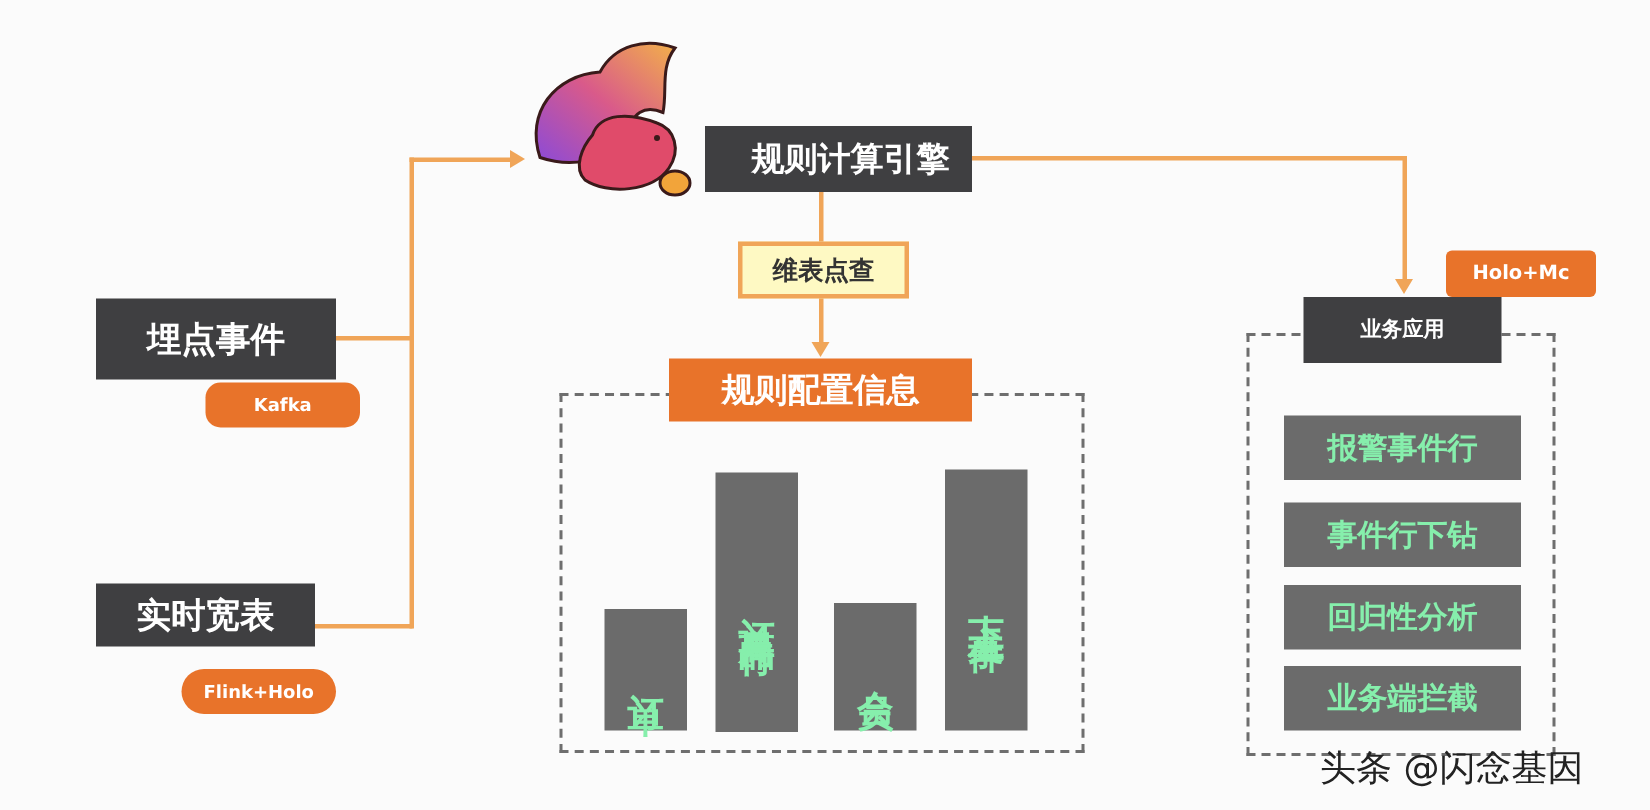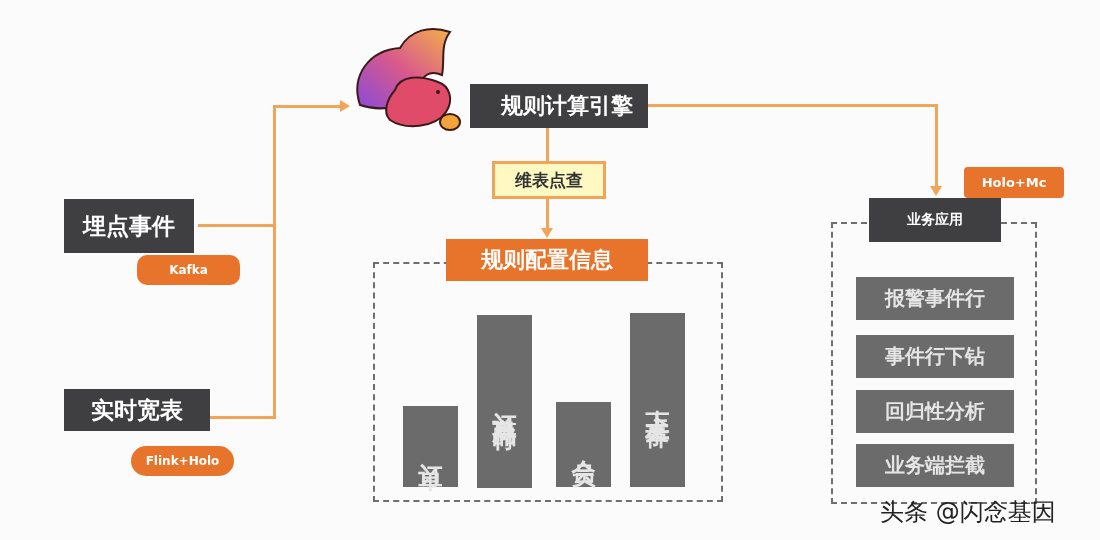--- a/index.html
+++ b/index.html
@@ -1,19 +1,19 @@
 <!DOCTYPE html>
 <html><head>
 <meta charset="utf-8">
 <style>
   html,body{margin:0;padding:0;}
   body{width:1100px;height:540px;position:relative;overflow:hidden;background:#fbfbfb;font-family:"DejaVu Sans","Liberation Sans",sans-serif;}
   .abs{position:absolute;}
   .dark{background:#3f3f41;color:#fff;font-weight:bold;display:flex;align-items:center;justify-content:center;box-sizing:border-box;}
-  .gray{background:#6b6b6b;color:#e5e5e5;font-weight:bold;display:flex;align-items:center;justify-content:center;box-sizing:border-box;}
+  .gray{background:#6b6b6b;color:#86efac;font-weight:bold;display:flex;align-items:center;justify-content:center;box-sizing:border-box;}
   .orange{background:#e8732a;color:#fff;font-weight:bold;display:flex;align-items:center;justify-content:center;box-sizing:border-box;}
   .badge{border-radius:4px;font-size:12px;}
   .vtext{writing-mode:vertical-rl;text-orientation:upright;letter-spacing:4px;font-size:24px;}
   .dashed{border:2px dashed #6e6e6e;box-sizing:border-box;}
   .line{background:#f0a558;}
   .lookup{background:#fef9c3;border:3px solid #f0a558;color:#333;font-weight:bold;display:flex;align-items:center;justify-content:center;box-sizing:border-box;font-size:17px;}
   .watermark{color:#222;font-size:24px;font-family:"DejaVu Sans",sans-serif;}
 </style>
 </head>
 <body>
@@ -49,31 +49,31 @@
 </div>
 
 <div class="abs dark" style="left:470px;top:84px;width:178px;height:44px;font-size:22px;padding-left:16px;">
   <span>规则计算引擎</span>
 </div>
 
 <div class="abs lookup" style="left:492px;top:161px;width:114px;height:38px;">
   <span>维表点查</span>
 </div>
 
-<div class="abs dark" style="left:64px;top:199px;width:130px;height:54px;font-size:23px;">
+<div class="abs dark" style="left:64px;top:199px;width:160px;height:54px;font-size:23px;">
   <span>埋点事件</span>
 </div>
 <div class="abs orange badge" style="left:137px;top:255px;width:103px;height:30px;border-radius:10px;">
   <span>Kafka</span>
 </div>
 
 <div class="abs dark" style="left:64px;top:389px;width:146px;height:42px;font-size:23px;">
   <span>实时宽表</span>
 </div>
-<div class="abs orange badge" style="left:131px;top:446px;width:103px;height:30px;border-radius:15px;">
+<div class="abs orange badge" style="left:121px;top:446px;width:103px;height:30px;border-radius:15px;">
   <span>Flink+Holo</span>
 </div>
 
 <div class="abs dashed" style="left:373px;top:262px;width:350px;height:240px;"></div>
 <div class="abs orange" style="left:446px;top:239px;width:202px;height:42px;font-size:22px;">
   <span>规则配置信息</span>
 </div>
 <div class="abs gray vtext" style="left:403px;top:406px;width:55px;height:81px;">
   <span>订单</span>
 </div>

